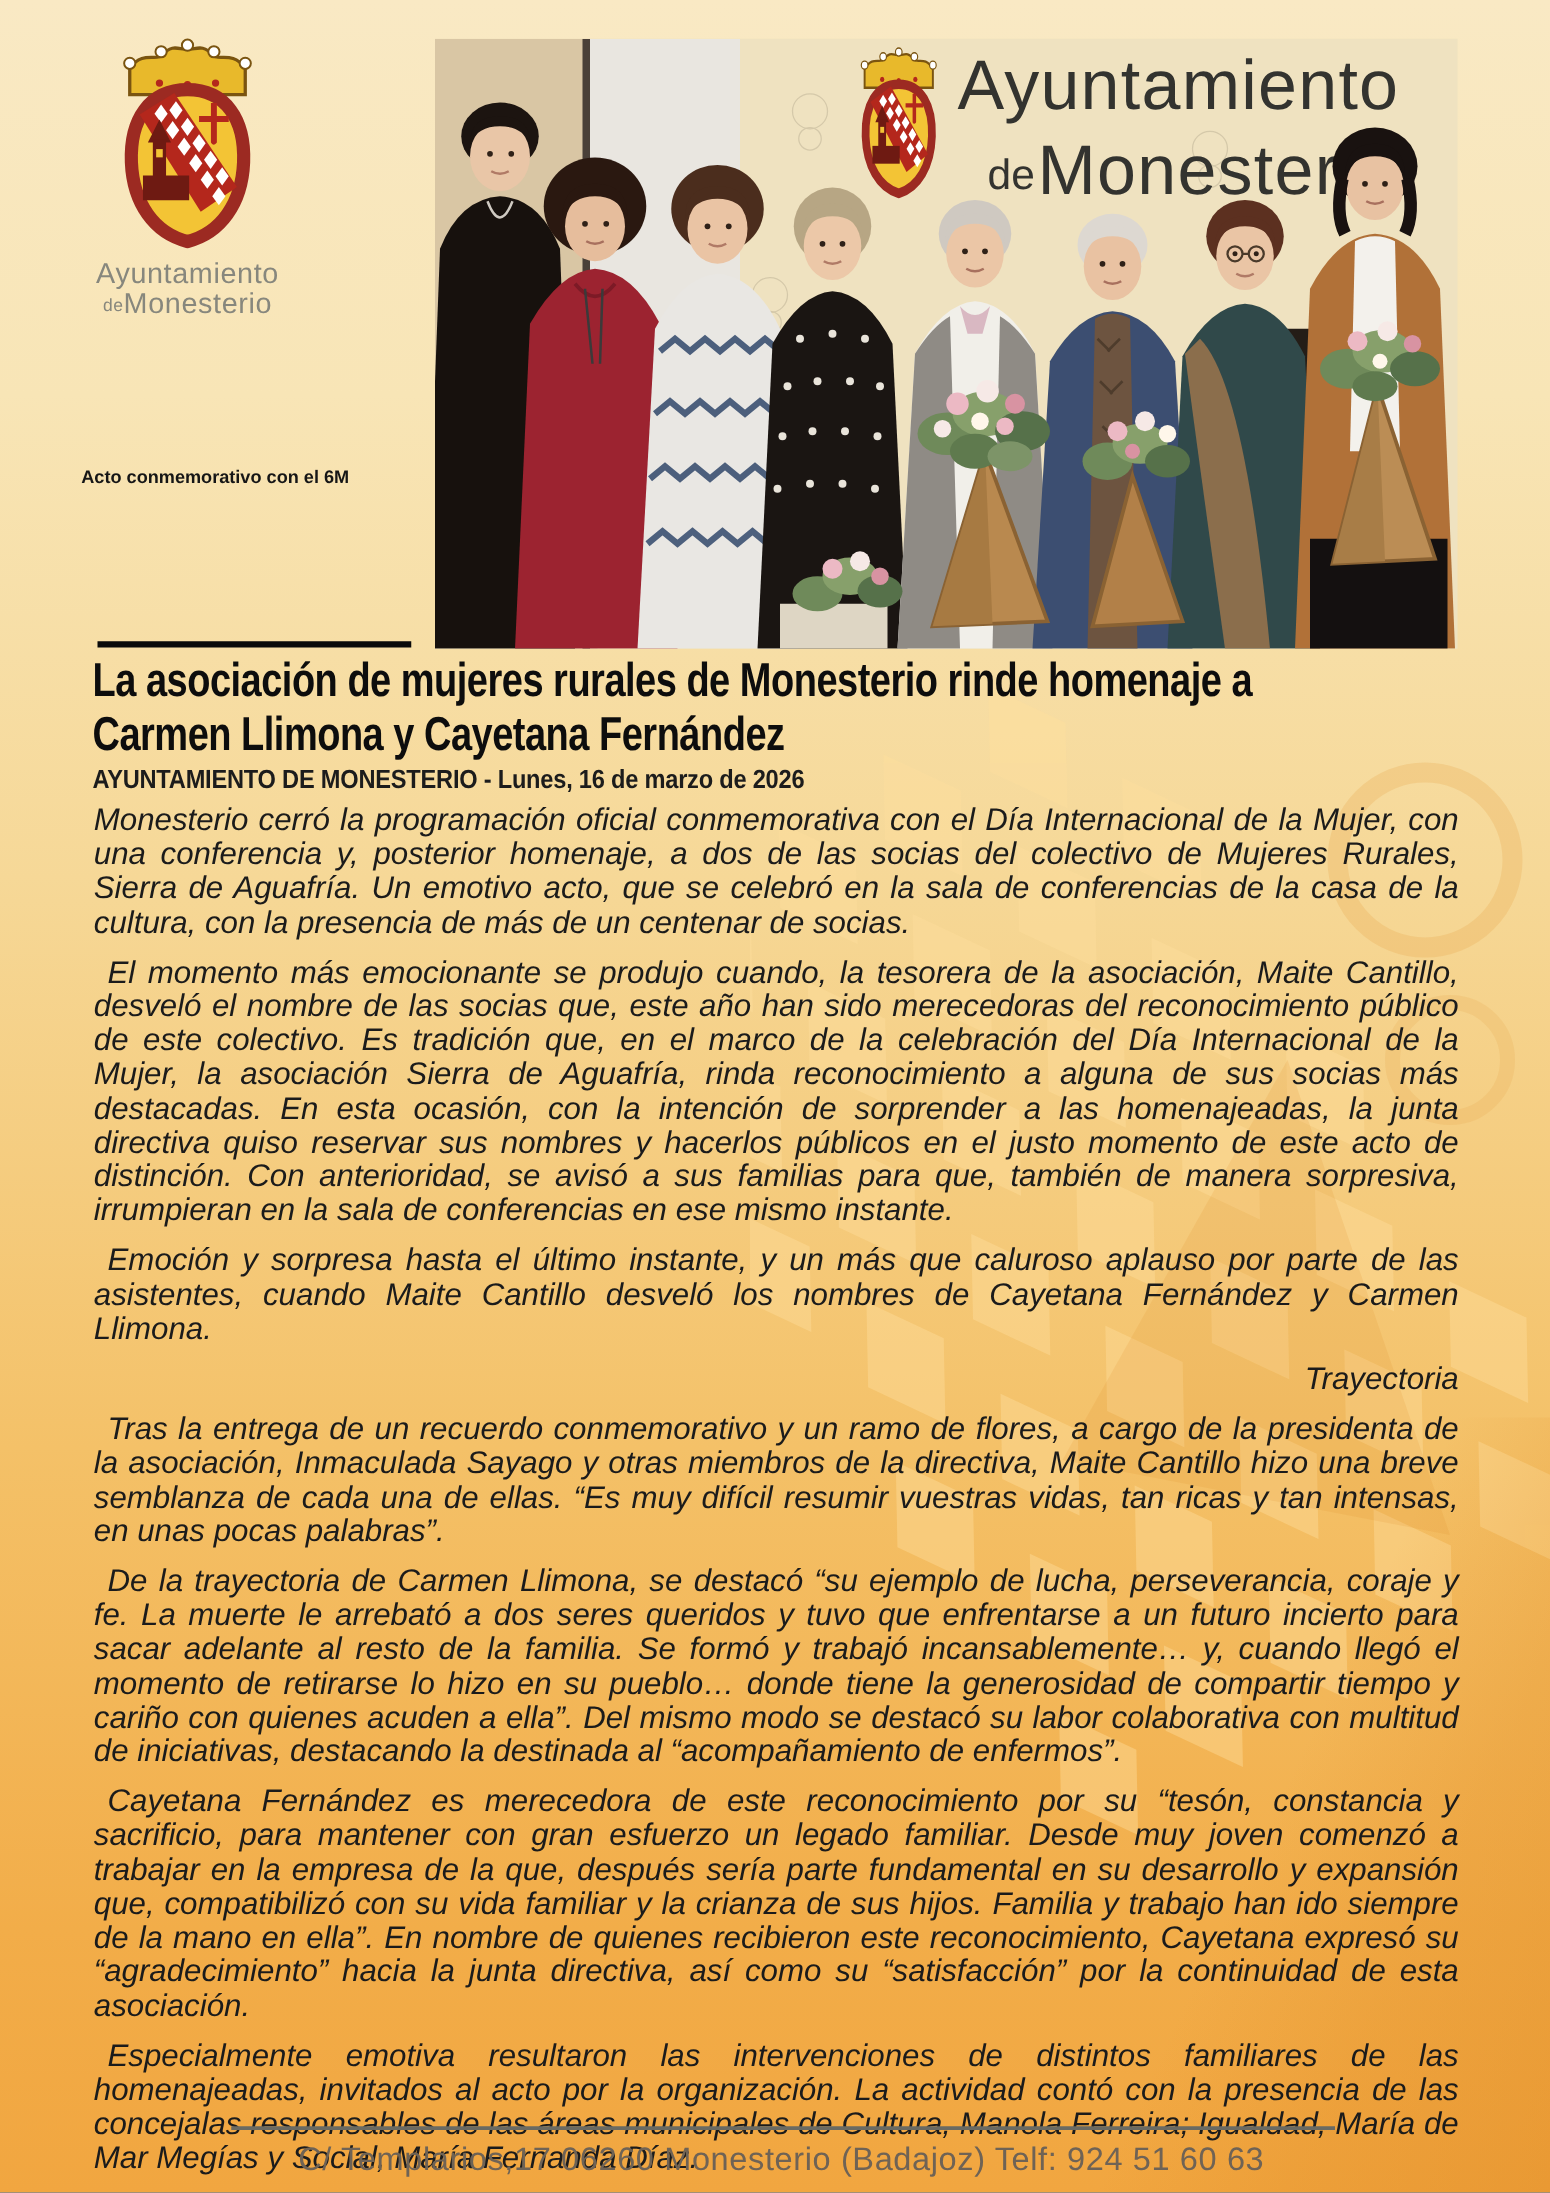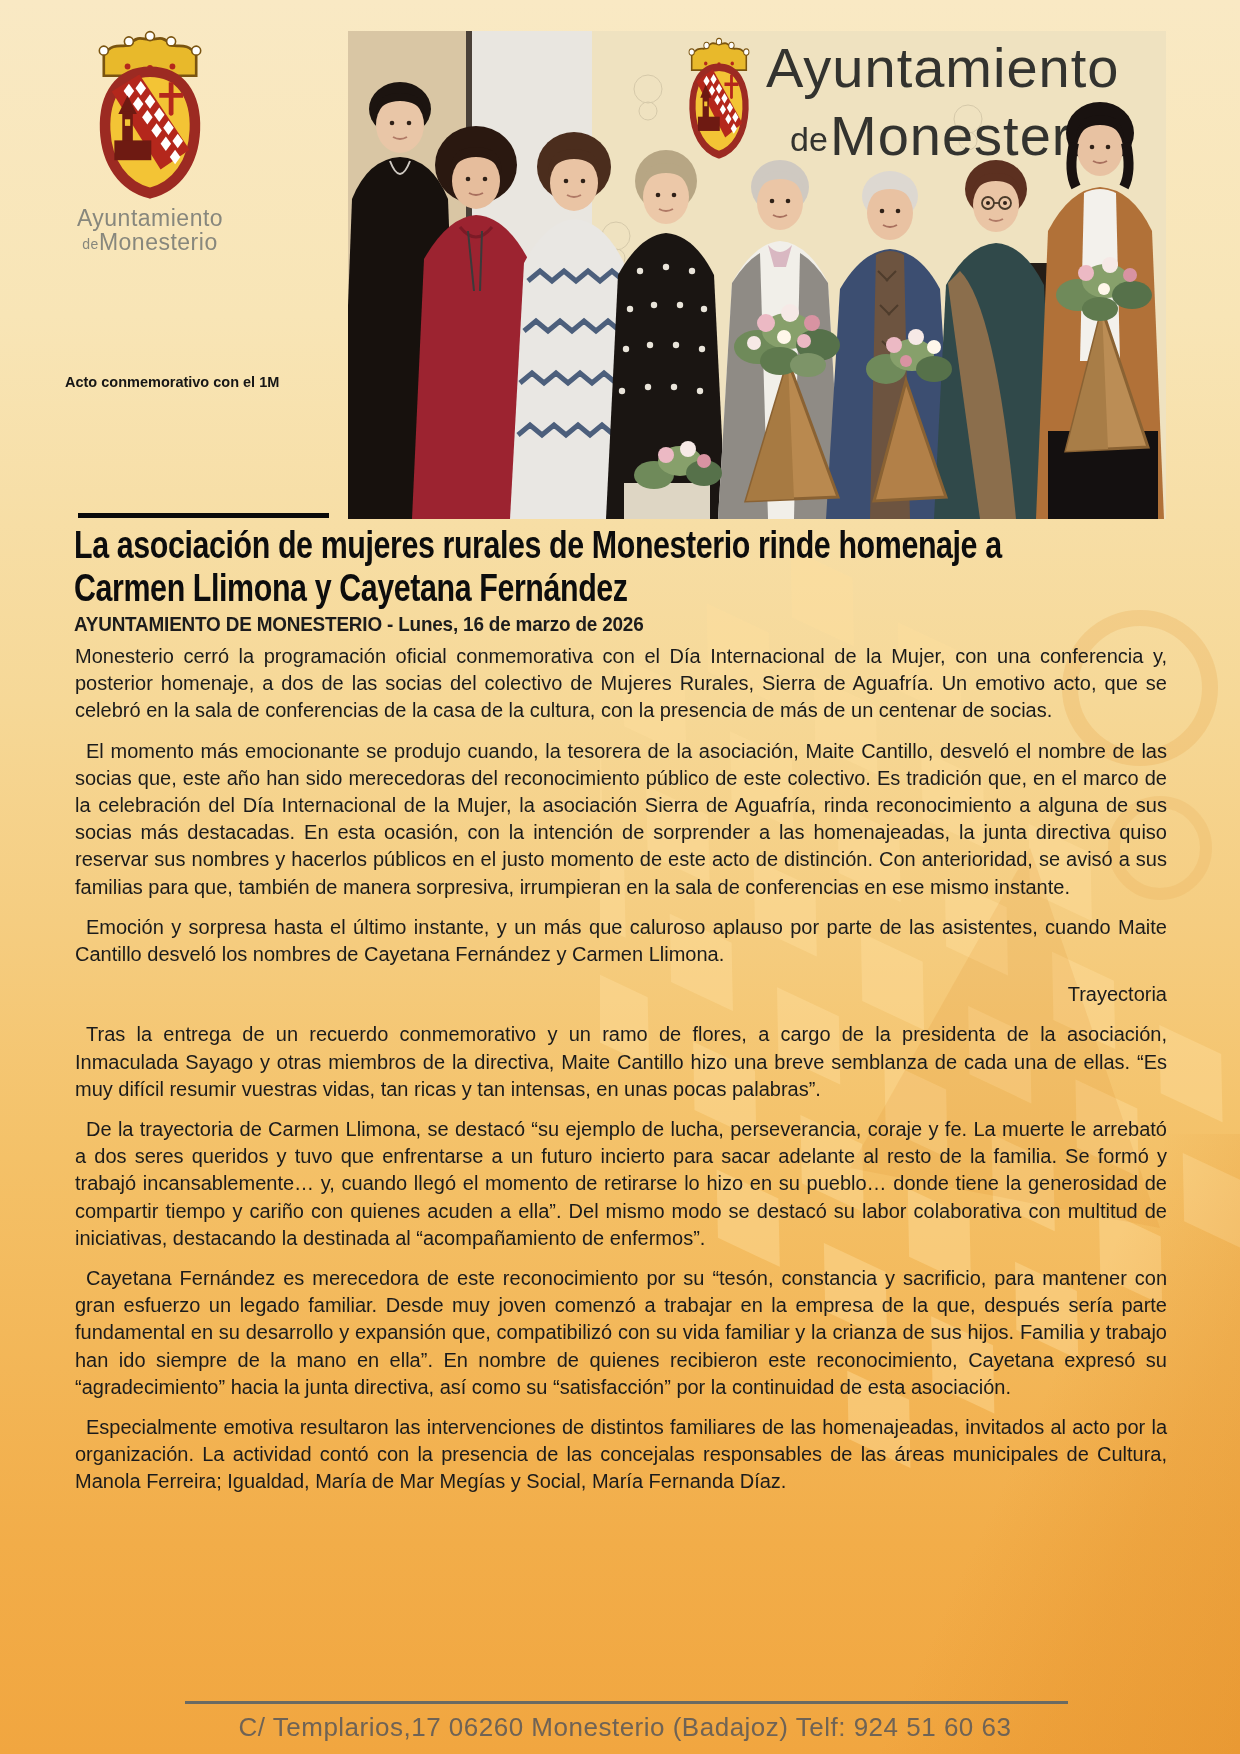--- a/index.html
+++ b/index.html
@@ -35,21 +35,21 @@
     font-size:38px;line-height:43px;font-weight:bold;color:#0d0d0d;
     white-space:pre-line;letter-spacing:-0.5px;
   }
   .dateline{
     position:absolute;left:74px;top:612px;width:1000px;
     transform:scaleX(0.90);transform-origin:0 0;
     font-size:21px;font-weight:bold;color:#1c1c1c;letter-spacing:-0.2px;
   }
   
   .body-col{position:absolute;left:75px;top:643px;width:1092px;color:#1b1b1b;}
-  .body-col p{margin:0 0 13px 0;font-size:20px;line-height:27.2px;text-align:justify;hyphens:auto;}
+  .body-col p{margin:0 0 13px 0;font-size:25px;line-height:27.2px;text-align:justify;hyphens:auto;font-style:italic;}
   .body-col p.ind{text-indent:11px;}
   .body-col p.plain{text-align:right;}
   
   .footer-rule{position:absolute;left:185px;top:1701px;width:883px;height:3px;background:#6a6a62;}
   .footer-text{position:absolute;left:110px;top:1712px;width:1030px;text-align:center;
     font-size:26px;color:#6f6355;letter-spacing:.5px;}
 </style>
 </head>
 <body>
 
@@ -140,21 +140,21 @@
   <div class="logo">
     <svg width="132" height="176" viewBox="0 0 100 132">
       <use href="#crest"></use>
     </svg>
     <div class="logo-text">
       <div class="logo-line1">Ayuntamiento</div>
       <div class="logo-line2"><span class="de">de</span><span>Monesterio</span></div>
     </div>
   </div>
 
-  <div class="side-note n2" lang="es">Acto conmemorativo con el 1M</div>
+  <div class="side-note n2" lang="es">Acto conmemorativo con el 6M</div>
 
   <div class="photo">
     <svg width="818" height="488" viewBox="0 0 818 488">
 
       <rect width="818" height="488" fill="#efe2c0"></rect>
       <rect x="0" y="0" width="130" height="488" fill="#d9c6a4"></rect>
       <rect x="118" y="0" width="6" height="488" fill="#4a4038"></rect>
       <rect x="124" y="0" width="120" height="310" fill="#e9e6e0"></rect>
 
       <g fill="none" stroke="#a59a80" opacity="0.35">

